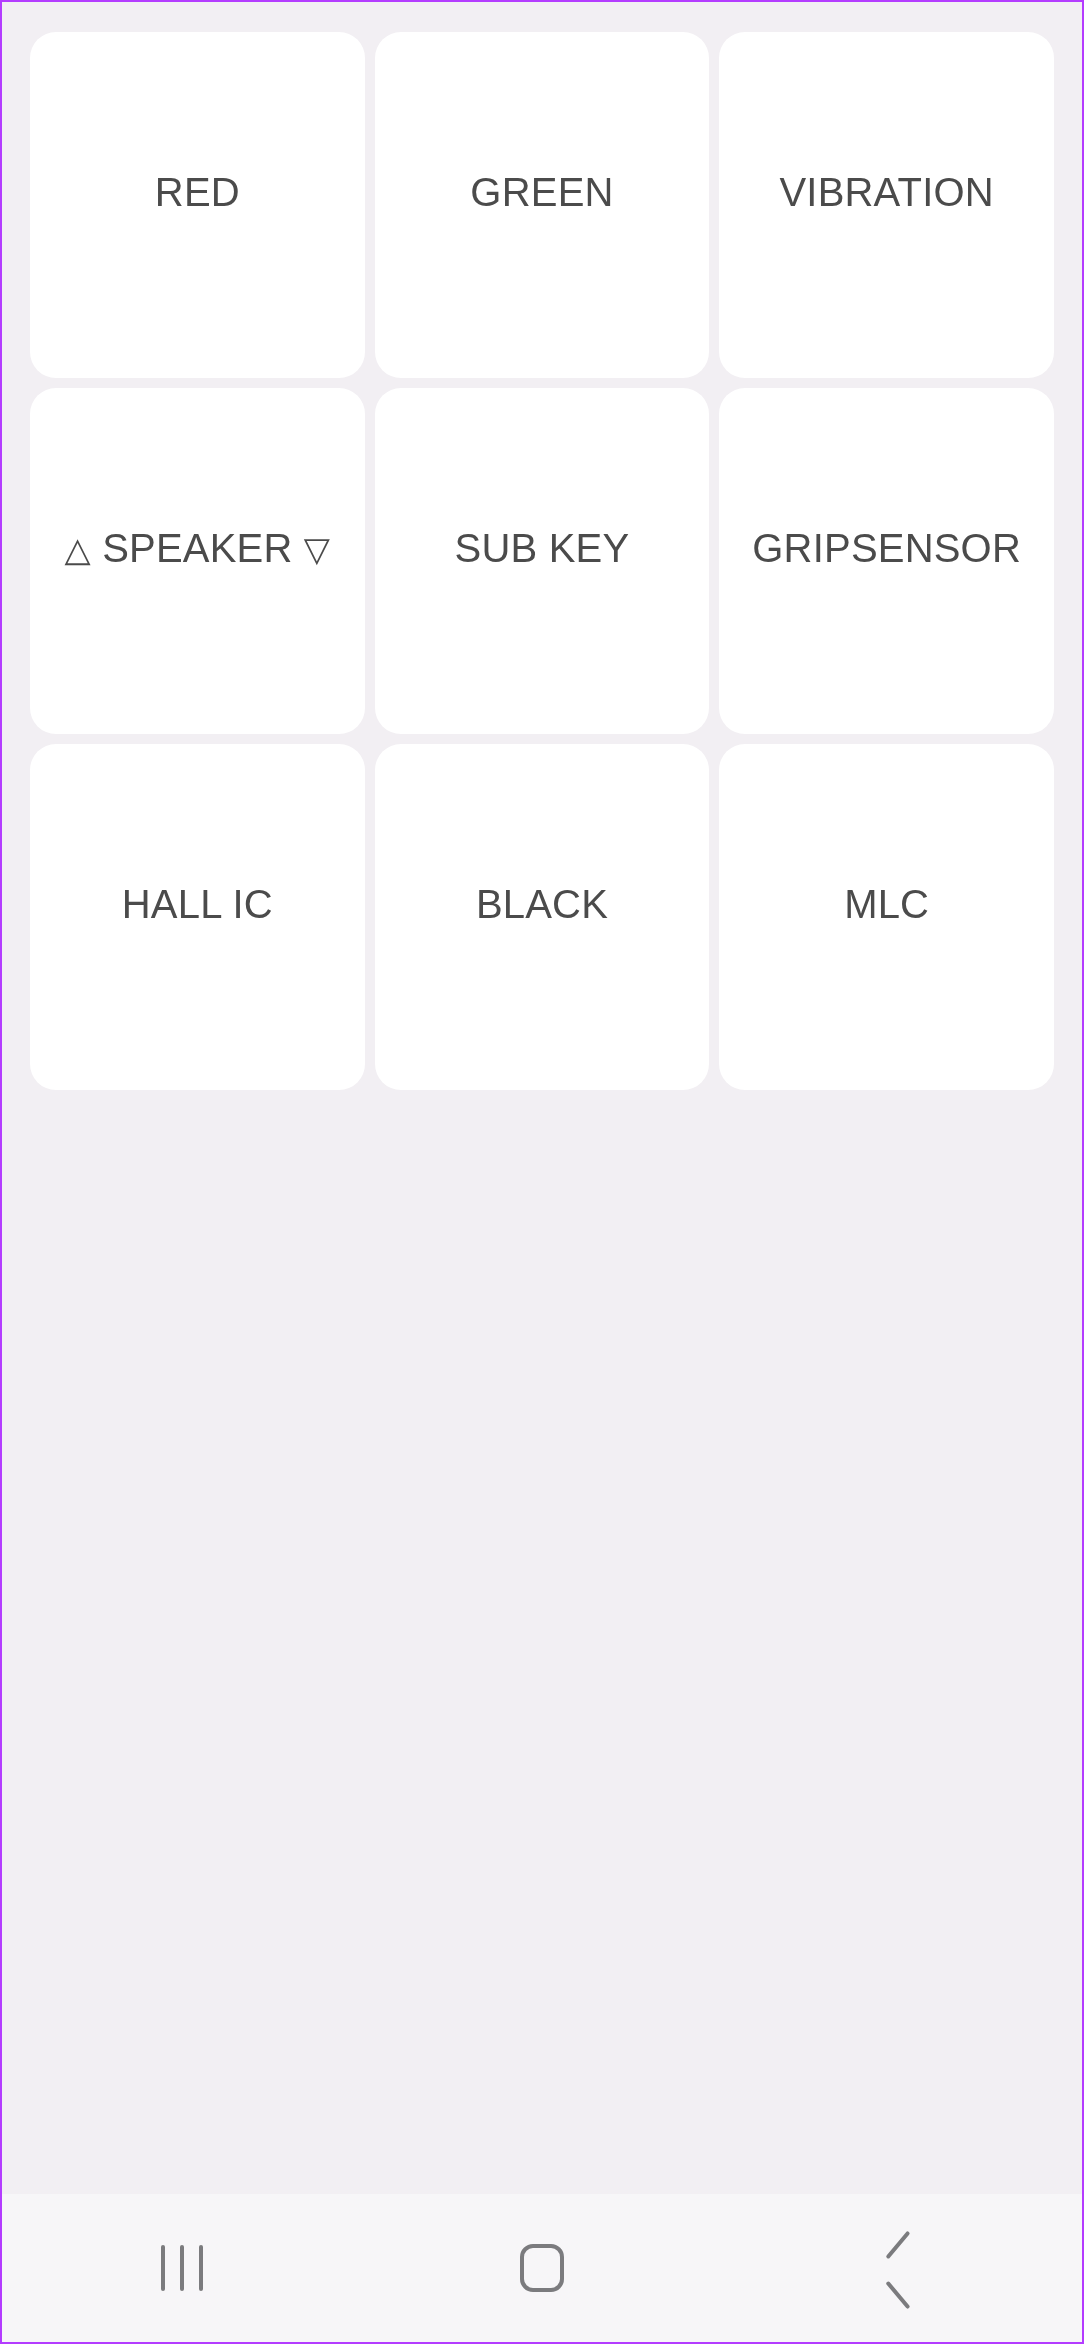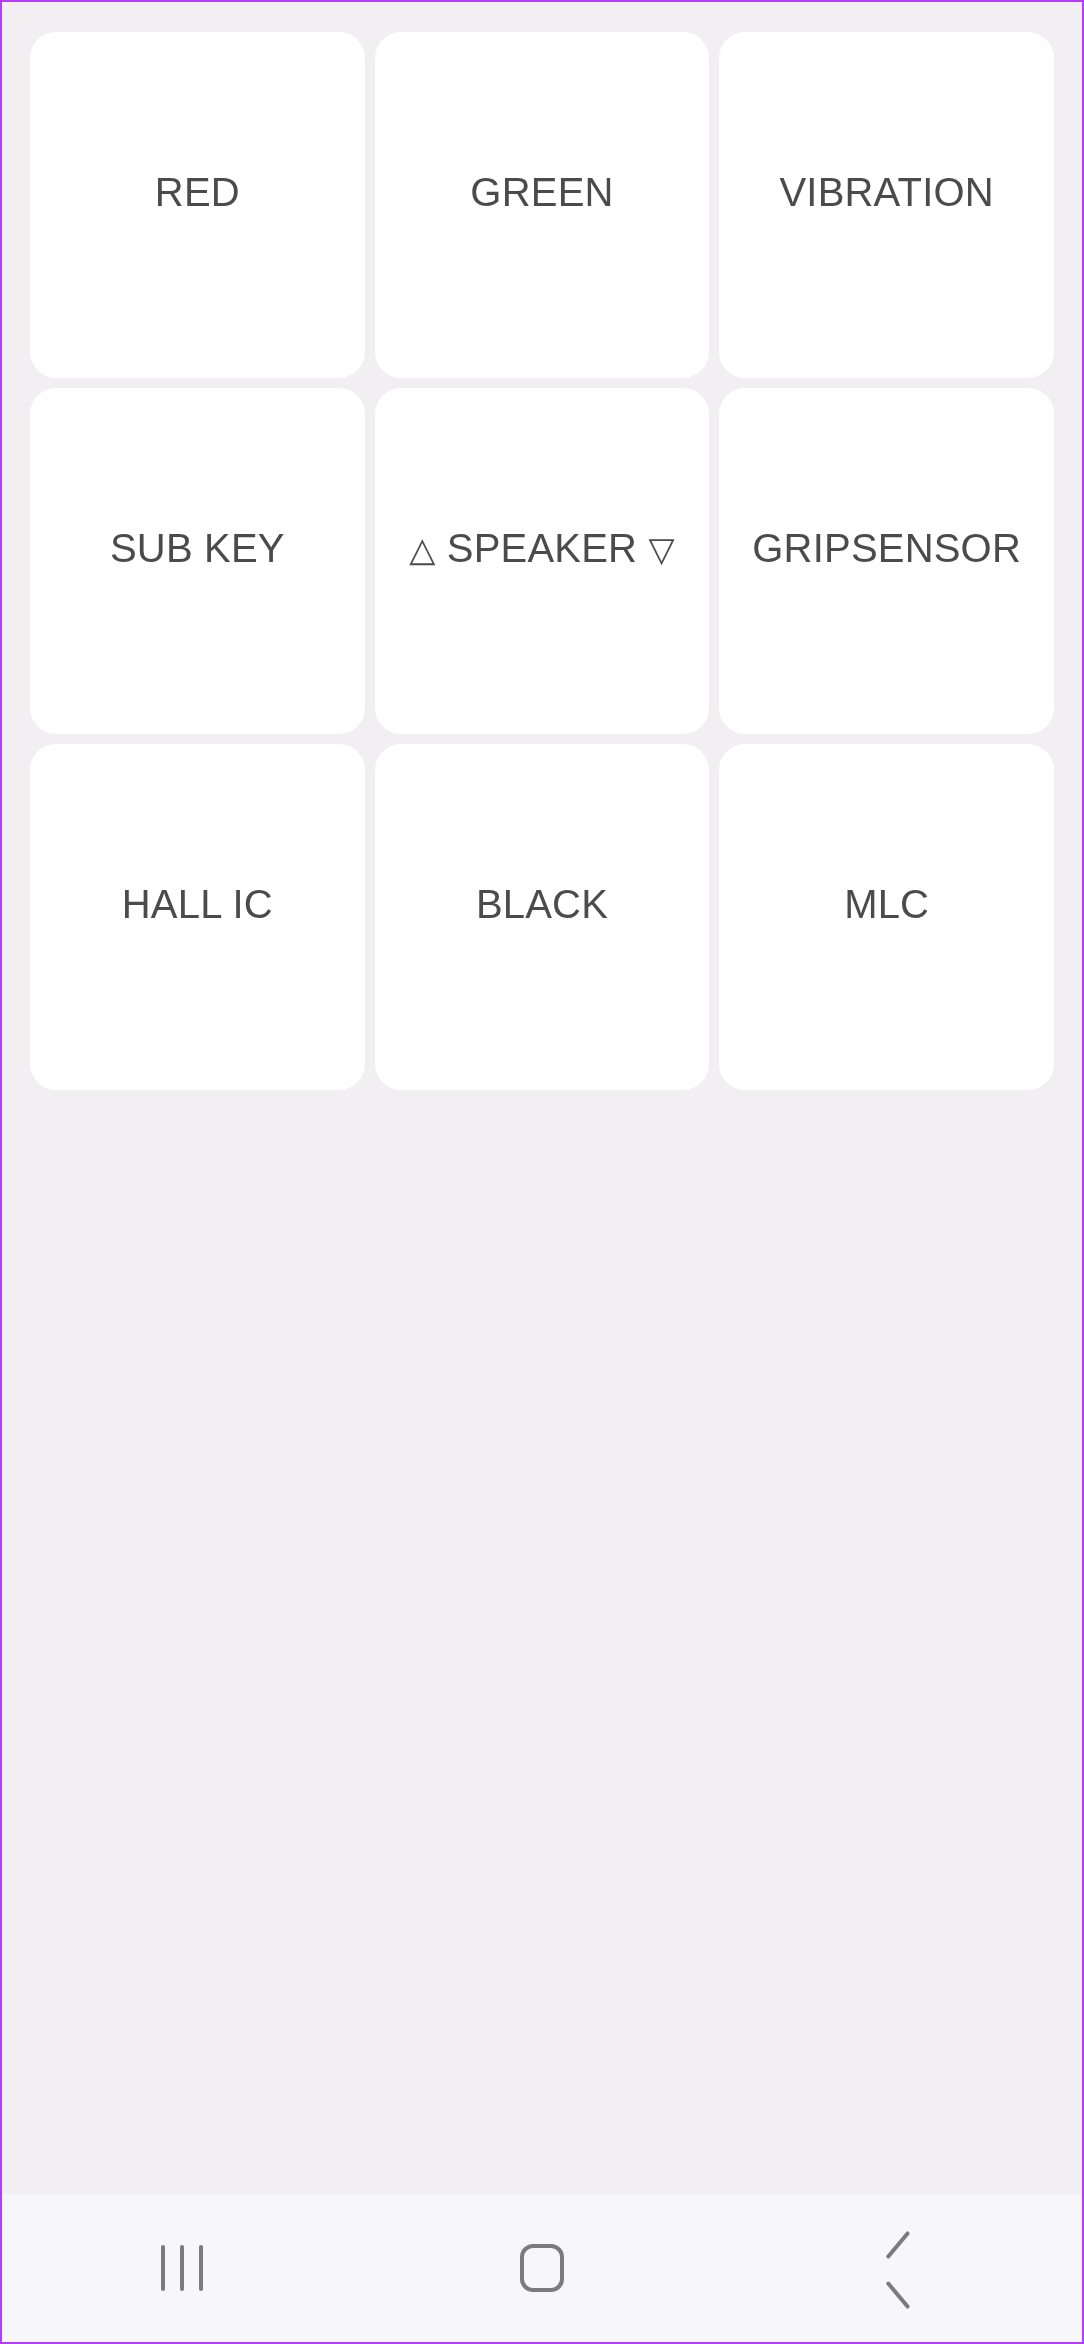--- a/index.html
+++ b/index.html
@@ -142,24 +142,24 @@
       <div class="tile">
         <span class="tile-label">RED</span>
       </div>
       <div class="tile">
         <span class="tile-label">GREEN</span>
       </div>
       <div class="tile">
         <span class="tile-label">VIBRATION</span>
       </div>
       <div class="tile">
-        <span class="tile-label">SUB KEY</span>
+        <span class="tile-label"><span class="tri">△</span> SPEAKER <span class="tri">▽</span></span>
       </div>
       <div class="tile">
-        <span class="tile-label"><span class="tri">△</span> SPEAKER <span class="tri">▽</span></span>
+        <span class="tile-label">SUB KEY</span>
       </div>
       <div class="tile">
         <span class="tile-label">GRIPSENSOR</span>
       </div>
       <div class="tile">
         <span class="tile-label">HALL IC</span>
       </div>
       <div class="tile">
         <span class="tile-label">BLACK</span>
       </div>

